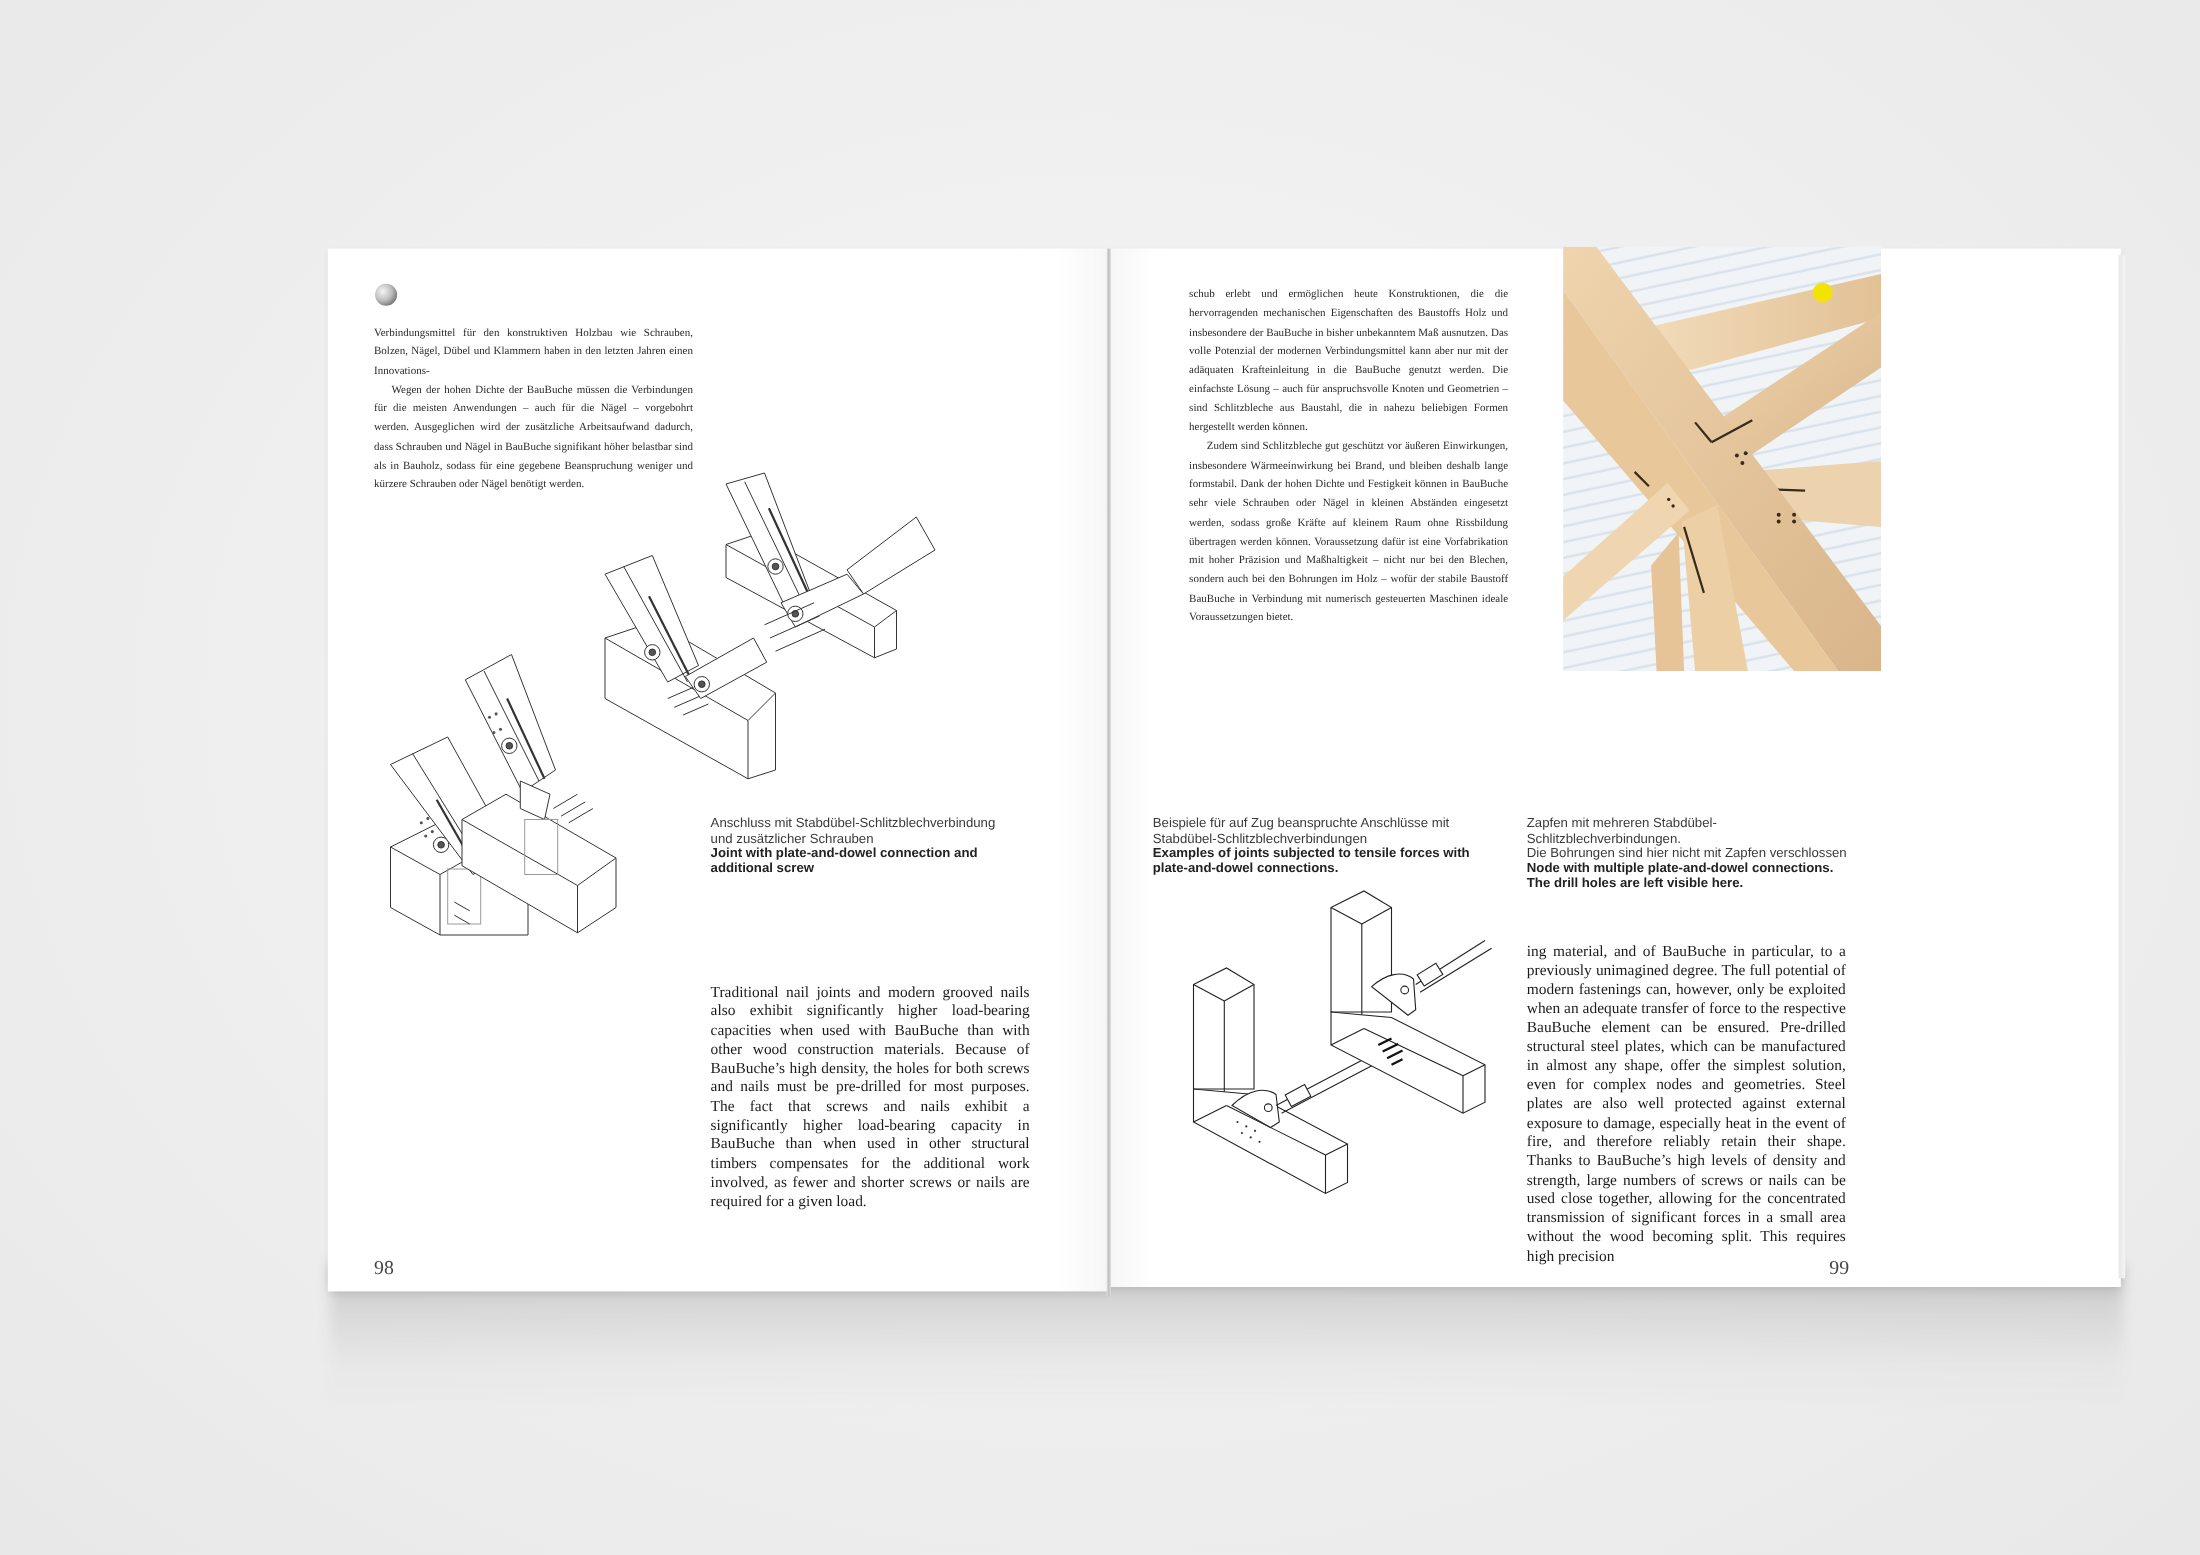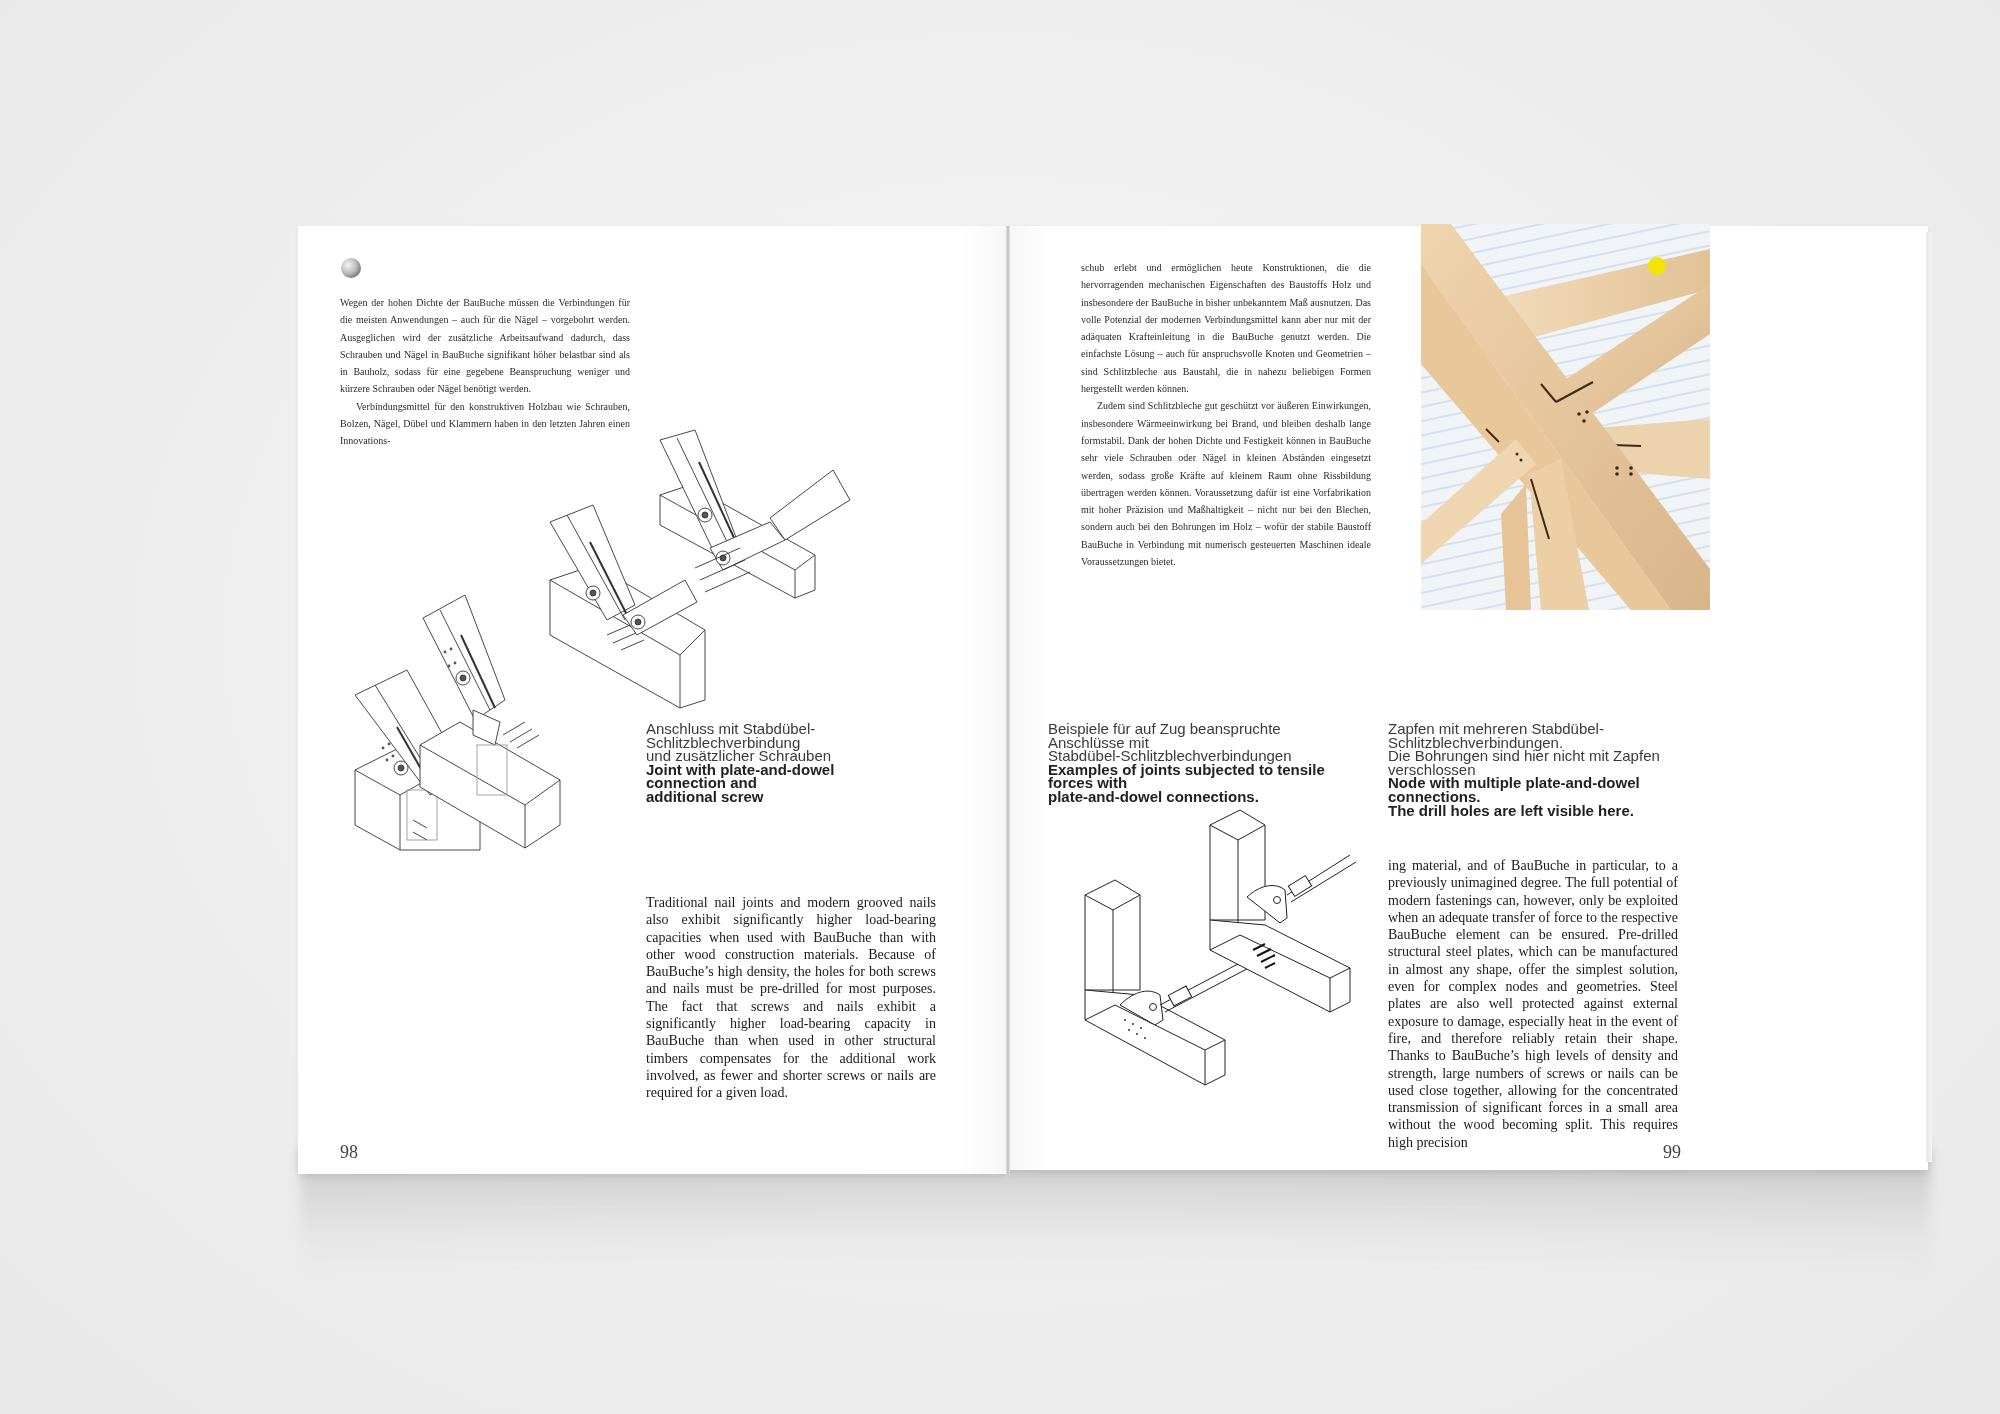--- a/index.html
+++ b/index.html
@@ -47,21 +47,21 @@
       font-size: 10px; line-height: 17.3px; color: #2a2a2a;
       text-align: justify; hyphens: manual;
     }
     .body-text p { margin: 0; }
     .body-text p + p { text-indent: 16px; }
     .body-text.en { color: #1a1a1a; font-size: 14px; line-height: 17.3px; }
 
     .caption {
       position: absolute;
       font-family: "Liberation Sans", sans-serif;
-      font-size: 15px; line-height: 13.6px; color: #333;
+      font-size: 12px; line-height: 13.6px; color: #333; margin-top: 20px;
     }
     .caption .de { font-weight: normal; color: #3a3a3a; }
     .caption .en { font-weight: bold; color: #222; }
     .caption span { display: block; }
 
     .page-number {
       position: absolute;
       font-family: "Liberation Serif", serif;
       font-size: 18px; color: #444;
     }
@@ -90,22 +90,22 @@
 
 <div class="page page-right"></div>
 <div class="right-edge"></div>
 <div class="gutter-shade-l"></div>
 <div class="gutter-shade-r"></div>
 <div class="gutter"></div>
 
 <div class="marker-ball"></div>
 
 <div class="body-text" style="left:340px; top:294px; width:290px;">
+  <p>Verbindungsmittel für den konstruktiven Holzbau wie Schrauben, Bolzen, Nägel, Dübel und Klammern haben in den letzten Jahren einen Innovations-</p>
   <p>Wegen der hohen Dichte der BauBuche müssen die Verbindungen für die meisten Anwendungen – auch für die Nägel – vorgebohrt werden. Ausgeglichen wird der zusätzliche Arbeitsaufwand dadurch, dass Schrauben und Nägel in BauBuche signifikant höher belastbar sind als in Bauholz, sodass für eine gegebene Beanspruchung weniger und kürzere Schrauben oder Nägel benötigt werden.</p>
-  <p>Verbindungsmittel für den konstruktiven Holzbau wie Schrauben, Bolzen, Nägel, Dübel und Klammern haben in den letzten Jahren einen Innovations-</p>
 </div>
 
 <div class="diagram" style="left:345px; top:430px;">
   <svg width="640" height="420" viewBox="0 0 640 420" fill="none" stroke="#333" stroke-width="0.9">
 
     <g>
       <polygon points="10,340 90,300 135,320 135,420 55,420 10,395" fill="#fff"></polygon>
       <line x1="10" y1="340" x2="55" y2="365"></line>
       <line x1="55" y1="365" x2="135" y2="320"></line>
       <line x1="55" y1="365" x2="55" y2="420"></line>

